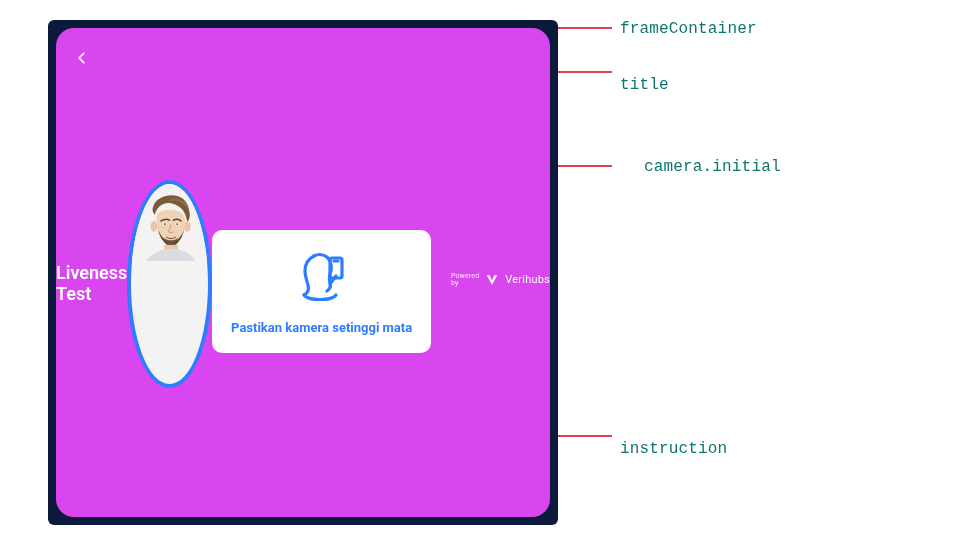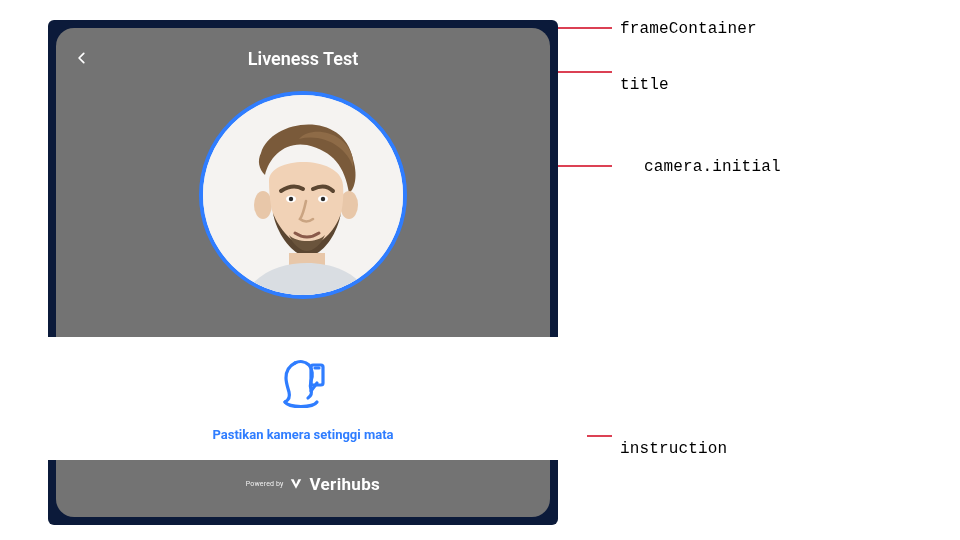--- a/index.html
+++ b/index.html
@@ -18,25 +18,25 @@
     top: 20px;
     width: 510px;
     height: 505px;
     background: #0b1a3a;
     border-radius: 6px;
     padding: 8px;
   }
   .frame {
     width: 100%;
     height: 100%;
-    background: #737373;
+    background: #d946ef;
     border-radius: 18px;
     position: relative;
     display: flex;
-    flex-direction: column;
+    flex-direction: row;
     align-items: center;
   }
 
   .back-btn {
     position: absolute;
     left: 14px;
     top: 18px;
     width: 24px;
     height: 24px;
     color: #ffffff;
@@ -65,21 +65,21 @@
   }
   .face {
     position: absolute;
     inset: 0;
   }
 
   .card {
     margin-top: 38px;
     width: 568px;
     background: #ffffff;
-    border-radius: 4px;
+    border-radius: 10px;
     padding: 16px 0 18px 0;
     display: flex;
     flex-direction: column;
     align-items: center;
     gap: 10px;
   }
   .instr-icon { color: #2f7dff; }
   .instr-text {
     color: #2f7dff;
     font-size: 13px;
@@ -92,36 +92,36 @@
     align-items: center;
     gap: 6px;
     color: #ffffff;
   }
   .powered {
     font-size: 7px;
     opacity: .9;
     letter-spacing: .02em;
   }
   .brand {
-    font-size: 17px;
-    font-weight: 700;
+    font-size: 11px;
+    font-weight: 400;
     letter-spacing: .02em;
     display: flex;
     align-items: center;
     gap: 6px;
   }
   .brand-mark {
     width: 14px; height: 14px;
     display: inline-flex;
   }
 
   
   .anno {
     position: absolute;
-    color: #000000;
+    color: #0f766e;
     font-family: "SFMono-Regular", Consolas, "Liberation Mono", Menlo, monospace;
     font-size: 16px;
     letter-spacing: .01em;
   }
   .anno-arrow {
     position: absolute;
     pointer-events: none;
   }
 </style>
 </head>

